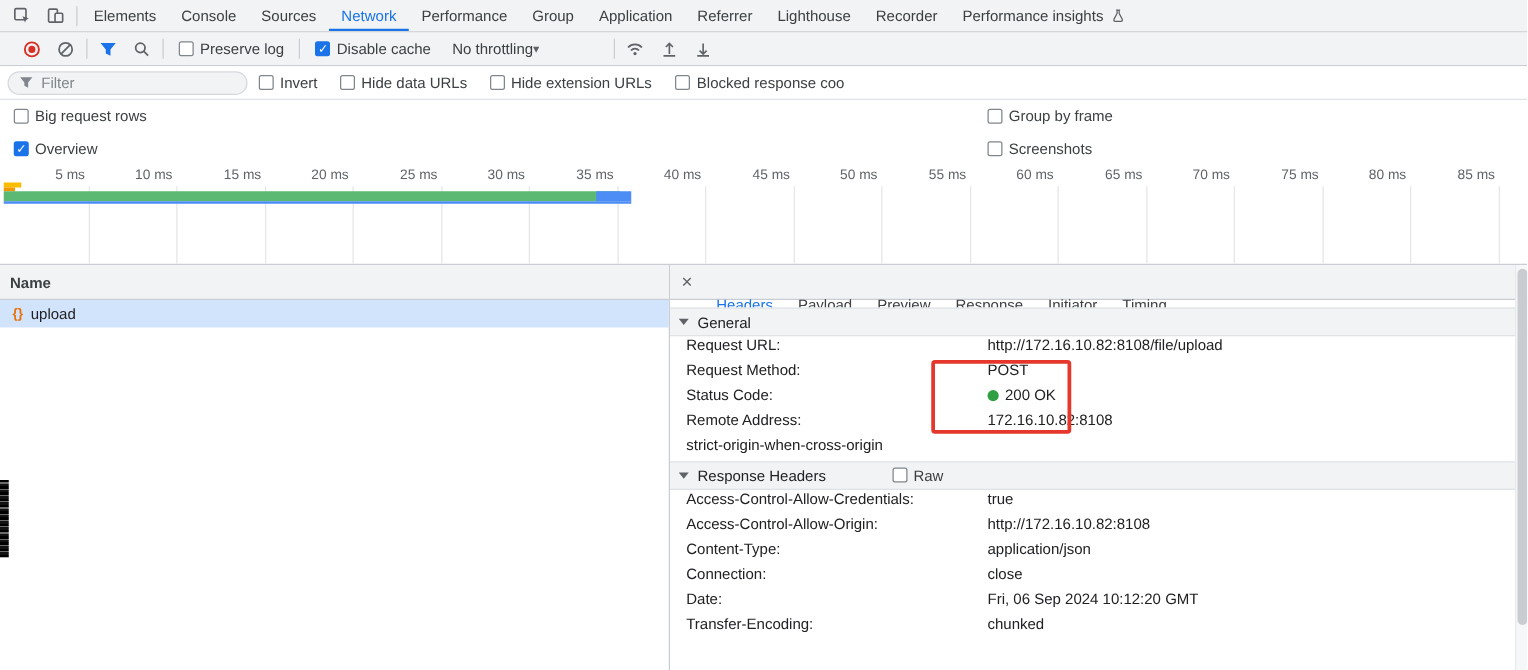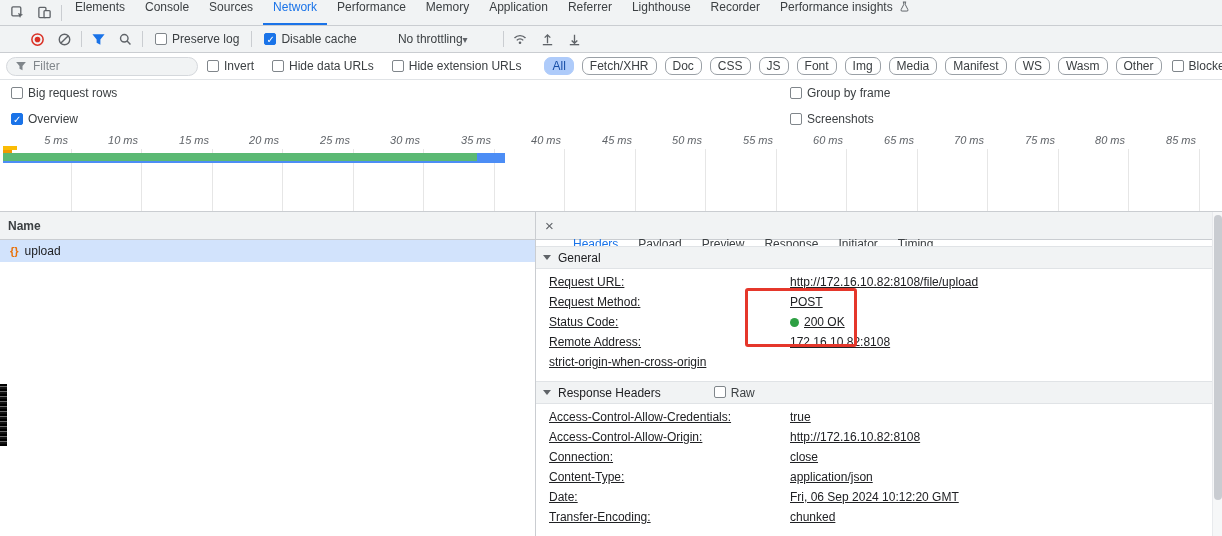--- a/index.html
+++ b/index.html
@@ -8,69 +8,69 @@
     position: relative; width: 1222px; height: 536px; overflow: hidden;
     font-family: "Liberation Sans", sans-serif; font-size: 12px; color: #202124;
     background: #fff; cursor: default;
   }
   svg { display:block; }
 
   
   .tabbar { display:flex; align-items:center; height:26px; background:#f1f3f4; border-bottom:1px solid #cacdd1; padding-left:4px; }
   .icon-btn { width:27px; height:25px; display:flex; align-items:center; justify-content:center; flex:none; }
   .vsep { width:1px; height:16px; background:#cacdd1; margin:0 3px; flex:none; }
-  .tab { padding:0 10px; height:100%; display:flex; gap:5px; color:#3c4043; white-space:nowrap; }
+  .tab { padding:0 10px; height:100%; display:flex; align-items:center; gap:5px; color:#3c4043; white-space:nowrap; }
   .tab.active { color:#1a73e8; box-shadow: inset 0 -2px 0 #1a73e8; }
 
   
-  .toolbar { display:flex; align-items:center; height:27px; background:#f1f3f4; border-bottom:1px solid #cacdd1; padding-left:24px; }
+  .toolbar { display:flex; align-items:center; height:27px; background:#f1f3f4; border-bottom:1px solid #cacdd1; padding-left:12px; }
   .cbgroup { display:flex; align-items:center; gap:5px; margin:0 9px; white-space:nowrap; color:#3c4043; }
   .cb { width:12px; height:12px; border:1px solid #80868b; border-radius:2px; background:#fff; flex:none; position:relative; }
   .cb.checked { background:#1a73e8; border-color:#1a73e8; }
   .cb.checked::after { content:"✓"; position:absolute; left:1px; top:-1px; color:#fff; font-size:10px; line-height:13px; }
-  .throttle { display:flex; align-items:center; justify-content:center; width:118px; margin:0 8px; color:#3c4043; }
+  .throttle { display:flex; align-items:center; justify-content:flex-start; width:118px; margin:0 8px; color:#3c4043; }
   .caret { color:#5f6368; font-size:10px; }
 
   
   .filterrow { display:flex; align-items:center; height:27px; background:#fff; border-bottom:1px solid #e0e3e6; padding-left:6px; overflow:hidden; }
   .filter-input { display:flex; align-items:center; gap:6px; width:192px; height:19px; background:#f1f3f4; border:1px solid #d5d8dc; border-radius:10px; padding:0 8px; color:#80868b; flex:none; }
   .chips { display:flex; align-items:center; gap:8px; margin-left:14px; }
   .chip { border:1px solid #9aa0a6; border-radius:7px; padding:1px 7px; color:#3c4043; white-space:nowrap; flex:none; background:#fff; }
   .chip.active { background:#aecbfa; border-color:#aecbfa; color:#174ea6; }
   .blocked { margin-left:10px; flex:none; }
 
   
   .optrow { display:flex; align-items:center; height:26px; background:#fff; position:relative; padding-left:2px; }
   .right-opt { position:absolute; left:781px; }
 
   
   .timeline { position:relative; height:80px; background:#fff; border-bottom:1px solid #cacdd1; overflow:hidden; }
   .tick { position:absolute; top:0; bottom:0; width:1px; }
   .tick::before { content:""; position:absolute; top:17px; bottom:0; left:0; width:1px; background:#e6e6e6; }
-  .tick-label { position:absolute; right:4px; top:2px; white-space:nowrap; font-size:11px; color:#5f6368;font-style:italic; }
+  .tick-label { position:absolute; right:4px; top:2px; white-space:nowrap; font-size:11px; color:#5f6368; }
   .bar { position:absolute; }
 
   
   .split { display:flex; height:324px; }
   .left { width:536px; flex:none; border-right:1px solid #cacdd1; background:#fff; }
   .left-header { height:28px; background:#f1f3f4; border-bottom:1px solid #cacdd1; display:flex; align-items:center; padding-left:8px; color:#3c4043;font-weight:bold; }
   .req-row { height:22px; display:flex; align-items:center; gap:6px; padding-left:10px; background:#d2e3fc; color:#202124; }
   .req-icon { color:#e8710a; font-weight:bold; font-size:11px; }
 
   .right { flex:1; position:relative; background:#fff; overflow:hidden; }
   .dtabs { height:28px; background:#f1f3f4; border-bottom:1px solid #cacdd1; display:flex; align-items:center; }
   .close-btn { width:27px; height:100%; display:flex; align-items:center; justify-content:center; color:#5f6368; font-size:15px; }
   .dtab { padding:0 10px; height:100%; display:flex; align-items:center; color:#3c4043;margin-top:36px; }
   .dtab.active { color:#1a73e8; box-shadow: inset 0 -2px 0 #1a73e8; }
 
   .dcontent { position:relative; padding-top:6px; }
   .sec-header { height:23px; background:#f1f3f4; border-top:1px solid #e0e3e6; border-bottom:1px solid #e0e3e6; display:flex; align-items:center; gap:7px; padding-left:7px; color:#202124; }
-  .sec2 { margin-top:12px; }
+  .sec2 { margin-top:0; }
   .tri { width:0; height:0; border-left:4px solid transparent; border-right:4px solid transparent; border-top:5px solid #5f6368; flex:none; }
-  .fieldrow { height:20px; display:flex; align-items:flex-end; padding-left:13px; white-space:nowrap;text-decoration:underline; }
+  .fieldrow { height:20px; display:flex; align-items:flex-start; padding-left:13px; white-space:nowrap; }
   .flabel { width:241px; flex:none; color:#202124; }
   .fvalue { color:#202124; display:flex; align-items:center; gap:5px; }
   .dot { width:9px; height:9px; border-radius:50%; background:#2ea043; flex:none; }
   .rawgroup { margin-left:46px; display:flex; align-items:flex-start; gap:5px; color:#3c4043; }
 
   .annotation { position:absolute; left:209px; top:76px; width:112px; height:59px; border:3px solid #e5372b; border-radius:3px; pointer-events:none; }
 
   .glitch { position:absolute; left:0; top:384px; width:7px; height:62px;
             background: repeating-linear-gradient(180deg, #000 0 2px, #6b6b6b 2px 3px, #111 3px 5px); }
 
@@ -105,21 +105,21 @@
     <span class="tab">
         <span>Sources</span>
       </span>
     <span class="tab active">
         <span>Network</span>
       </span>
     <span class="tab">
         <span>Performance</span>
       </span>
     <span class="tab">
-        <span>Memory</span>
+        <span>Group</span>
       </span>
     <span class="tab">
         <span>Application</span>
       </span>
     <span class="tab">
         <span>Referrer</span>
       </span>
     <span class="tab">
         <span>Lighthouse</span>
       </span>
@@ -208,34 +208,20 @@
       <span class="cb"></span>
       <span>Invert</span>
     </span>
     <span class="cbgroup">
       <span class="cb"></span>
       <span>Hide data URLs</span>
     </span>
     <span class="cbgroup">
       <span class="cb"></span>
       <span>Hide extension URLs</span>
-    </span>
-    <span class="chips">
-      <span class="chip active">All</span>
-      <span class="chip">Fetch/XHR</span>
-      <span class="chip">Doc</span>
-      <span class="chip">CSS</span>
-      <span class="chip">JS</span>
-      <span class="chip">Font</span>
-      <span class="chip">Img</span>
-      <span class="chip">Media</span>
-      <span class="chip">Manifest</span>
-      <span class="chip">WS</span>
-      <span class="chip">Wasm</span>
-      <span class="chip">Other</span>
     </span>
     <span class="cbgroup blocked">
       <span class="cb"></span>
       <span>Blocked response coo</span>
     </span>
   </div>
 
   <div class="optrow">
     <span class="cbgroup">
       <span class="cb"></span>
@@ -379,26 +365,26 @@
         </div>
         <div class="fieldrow">
           <span class="flabel">Access-Control-Allow-Credentials:</span>
           <span class="fvalue">true</span>
         </div>
         <div class="fieldrow">
           <span class="flabel">Access-Control-Allow-Origin:</span>
           <span class="fvalue">http://172.16.10.82:8108</span>
         </div>
         <div class="fieldrow">
+          <span class="flabel">Content-Type:</span>
+          <span class="fvalue">application/json</span>
+        </div>
+        <div class="fieldrow">
           <span class="flabel">Connection:</span>
           <span class="fvalue">close</span>
-        </div>
-        <div class="fieldrow">
-          <span class="flabel">Content-Type:</span>
-          <span class="fvalue">application/json</span>
         </div>
         <div class="fieldrow">
           <span class="flabel">Date:</span>
           <span class="fvalue">Fri, 06 Sep 2024 10:12:20 GMT</span>
         </div>
         <div class="fieldrow">
           <span class="flabel">Transfer-Encoding:</span>
           <span class="fvalue">chunked</span>
         </div>
       </div>

